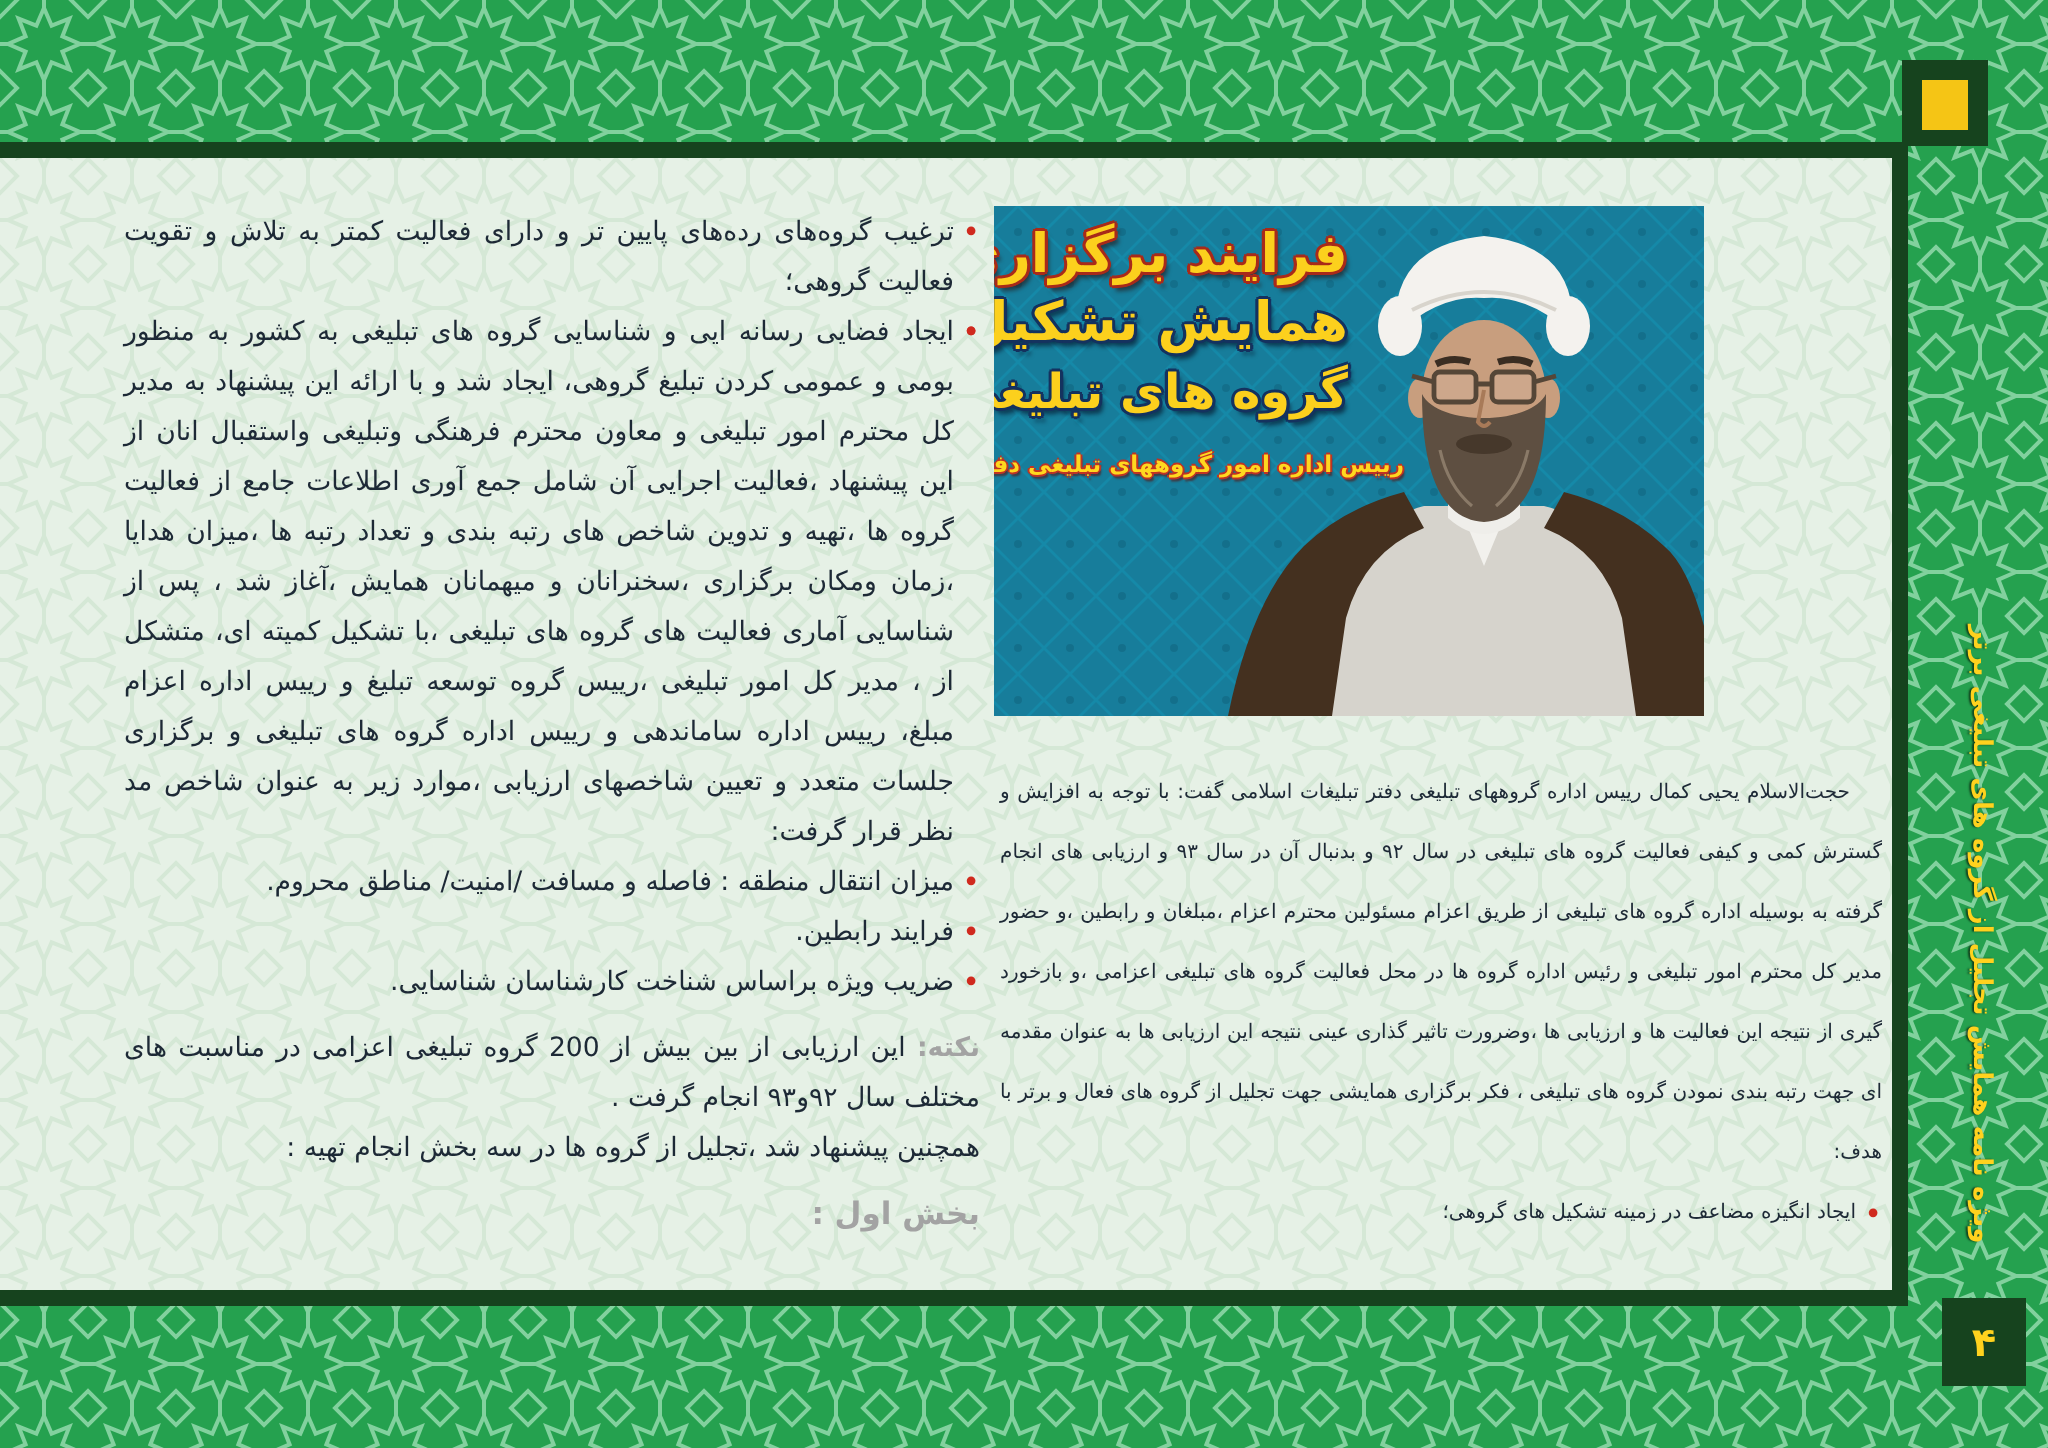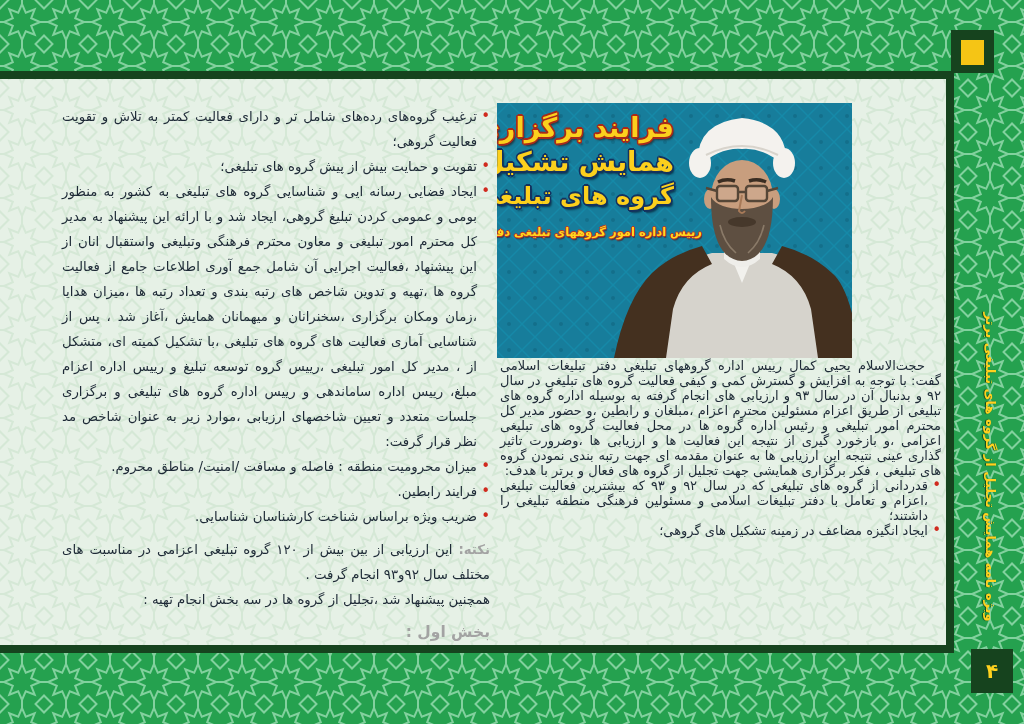--- a/index.html
+++ b/index.html
@@ -21,21 +21,21 @@
   .t2{font-size:27px;color:#fcd01d;
       text-shadow:-1.6px 0 #14325f,1.6px 0 #14325f,0 -1.6px #14325f,0 1.6px #14325f,
                   -1.2px -1.2px #14325f,1.2px 1.2px #14325f,-1.2px 1.2px #14325f,1.2px -1.2px #14325f,2px 3px 2px rgba(5,15,35,.6);}
   .t3{font-size:24px;}
   .subtitle{position:absolute;top:122px;right:150px;left:2px;text-align:center;
       font-size:11.5px;font-weight:bold;color:#ffd81f;white-space:nowrap;
       text-shadow:-1px 0 #c03324,1px 0 #c03324,0 -1px #c03324,0 1px #c03324,1px 2px 1px rgba(90,15,10,.6);z-index:3;}
 
   
   .col{color:#1d2936;text-align:justify;}
-  .col-right{left:500px;top:358px;width:441px;font-size:13px;line-height:15px;}
+  .col-right{left:500px;top:382px;width:441px;font-size:10px;line-height:30px;}
   .col-left{left:62px;top:104px;width:428px;font-size:13.3px;line-height:25px;}
   p{margin:0;}
   .indent{text-indent:16px;}
   .bullet{position:relative;padding-right:13px;}
   .bullet .dot{position:absolute;right:0;top:0;color:#d02a1e;}
   .bullet .dot::before{content:"•";font-size:15px;}
   .red{color:#a3a3a3;font-weight:bold;}
   .gap-s{height:6px;}
   .gap-m{height:8px;}
   .section-heading{font-size:15.5px;margin-top:2px;}
@@ -140,55 +140,50 @@
       <div class="t-line t2">همایش تشکیل از</div>
       <div class="t-line t2 t3">گروه های تبلیغی برتر</div>
     </div>
     <div class="subtitle">رییس اداره امور گروههای تبلیغی دفتر تبلیغات اسلامی</div>
   </div>
 
   <div class="layer col col-right">
     <p class="indent">حجت‌الاسلام یحیی کمال رییس اداره گروههای تبلیغی دفتر تبلیغات اسلامی گفت: با توجه به افزایش و گسترش کمی و کیفی فعالیت گروه های تبلیغی در سال ۹۲ و بدنبال آن در سال ۹۳ و ارزیابی های انجام گرفته به بوسیله اداره گروه های تبلیغی از طریق اعزام مسئولین محترم اعزام ،مبلغان و رابطین ،و حضور مدیر کل محترم امور تبلیغی و رئیس اداره گروه ها در محل فعالیت گروه های تبلیغی اعزامی ،و بازخورد گیری از نتیجه این فعالیت ها و ارزیابی ها ،وضرورت تاثیر گذاری عینی نتیجه این ارزیابی ها به عنوان مقدمه ای جهت رتبه بندی نمودن گروه های تبلیغی ، فکر برگزاری همایشی جهت تجلیل از گروه های فعال و برتر با هدف:</p>
     <div class="bullet">
       <span class="dot"></span>
-      <span>قدردانی از گروه های تبلیغی که در سال ۹۲ و ۹۳ که بیشترین فعالیت تبلیغی ،اعزام و تعامل با دفتر تبلیغات اسلامی و مسئولین فرهنگی منطقه تبلیغی را داشتند؛</span>
-    </div>
-    <div class="bullet">
-      <span class="dot"></span>
       <span>ایجاد انگیزه مضاعف در زمینه تشکیل های گروهی؛</span>
     </div>
   </div>
 
   <div class="layer col col-left">
     <div class="bullet">
       <span class="dot"></span>
-      <span>ترغیب گروه‌های رده‌های شامل تر و دارای فعالیت کمتر به تلاش و تقویت فعالیت گروهی؛</span>
+      <span>ترغیب گروه‌های رده‌های پایین تر و دارای فعالیت کمتر به تلاش و تقویت فعالیت گروهی؛</span>
     </div>
     <div class="bullet">
       <span class="dot"></span>
-      <span>تقویت و حمایت بیش از پیش گروه های تبلیغی؛</span>
     </div>
     <div class="bullet">
       <span class="dot"></span>
       <span>ایجاد فضایی رسانه ایی و شناسایی گروه های تبلیغی به کشور به منظور بومی و عمومی کردن تبلیغ گروهی، ایجاد شد و با ارائه این پیشنهاد به مدیر کل محترم امور تبلیغی و معاون محترم فرهنگی وتبلیغی واستقبال انان از این پیشنهاد ،فعالیت اجرایی آن شامل جمع آوری اطلاعات جامع از فعالیت گروه ها ،تهیه و تدوین شاخص های رتبه بندی و تعداد رتبه ها ،میزان هدایا ،زمان ومکان برگزاری ،سخنرانان و میهمانان همایش ،آغاز شد ، پس از شناسایی آماری فعالیت های گروه های تبلیغی ،با تشکیل کمیته ای، متشکل از ، مدیر کل امور تبلیغی ،رییس گروه توسعه تبلیغ و رییس اداره اعزام مبلغ، رییس اداره ساماندهی و رییس اداره گروه های تبلیغی و برگزاری جلسات متعدد و تعیین شاخصهای ارزیابی ،موارد زیر به عنوان شاخص مد نظر قرار گرفت:</span>
     </div>
     <div class="bullet">
       <span class="dot"></span>
-      <span>میزان محرومیت منطقه : فاصله و مسافت /امنیت/ مناطق محروم.</span>
+      <span>میزان انتقال منطقه : فاصله و مسافت /امنیت/ مناطق محروم.</span>
     </div>
     <div class="bullet">
       <span class="dot"></span>
       <span>فرایند رابطین.</span>
     </div>
     <div class="bullet">
       <span class="dot"></span>
       <span>ضریب ویژه براساس شناخت کارشناسان شناسایی.</span>
     </div>
     <div class="gap-m"></div>
-    <p><span class="red">نکته:</span><span> این ارزیابی از بین بیش از ۱۲۰ گروه تبلیغی اعزامی در مناسبت های مختلف سال ۹۲و۹۳ انجام گرفت .</span></p>
+    <p><span class="red">نکته:</span><span> این ارزیابی از بین بیش از 200 گروه تبلیغی اعزامی در مناسبت های مختلف سال ۹۲و۹۳ انجام گرفت .</span></p>
     <p>همچنین پیشنهاد شد ،تجلیل از گروه ها در سه بخش انجام تهیه :</p>
     <div class="gap-s"></div>
     <p class="red section-heading">بخش اول :</p>
 
   </div>
 
   <div class="layer sidebar-text">ویژه نامه همایش تجلیل از گروه های تبلیغی برتر</div>
   <div class="layer page-num-box">
     <span>۴</span>
   </div>

